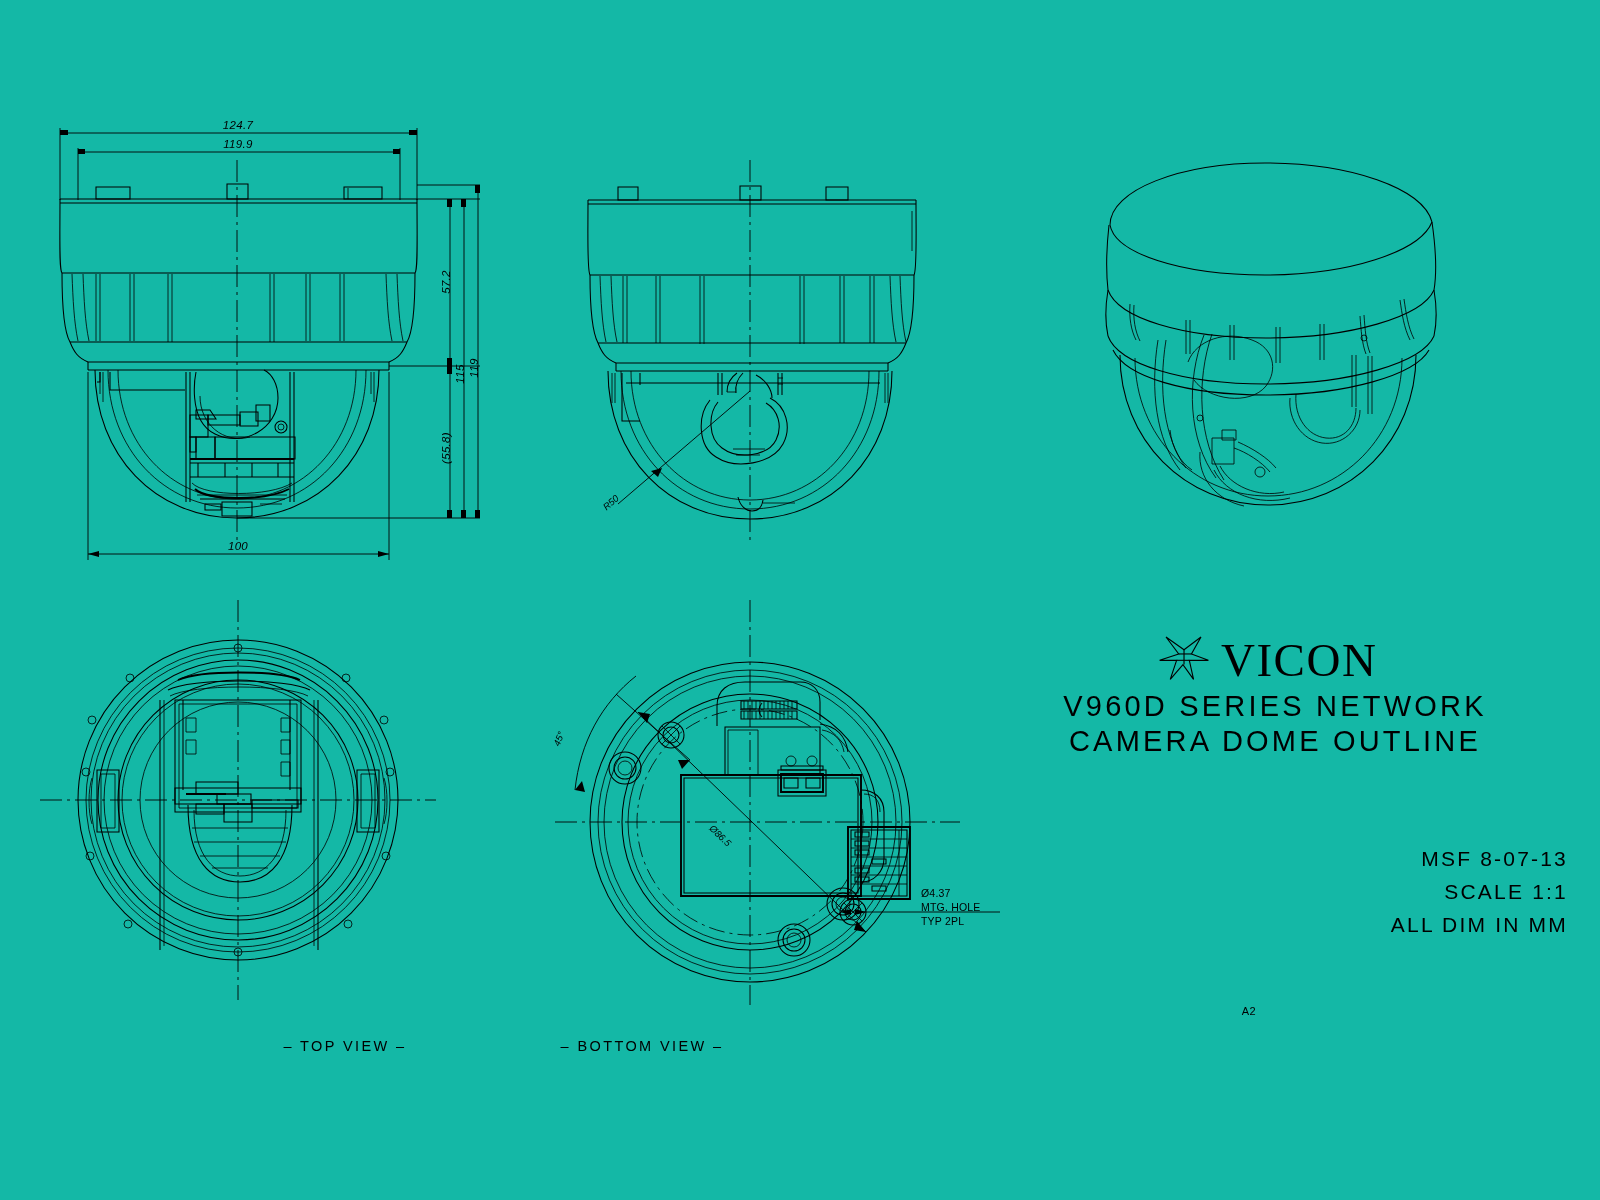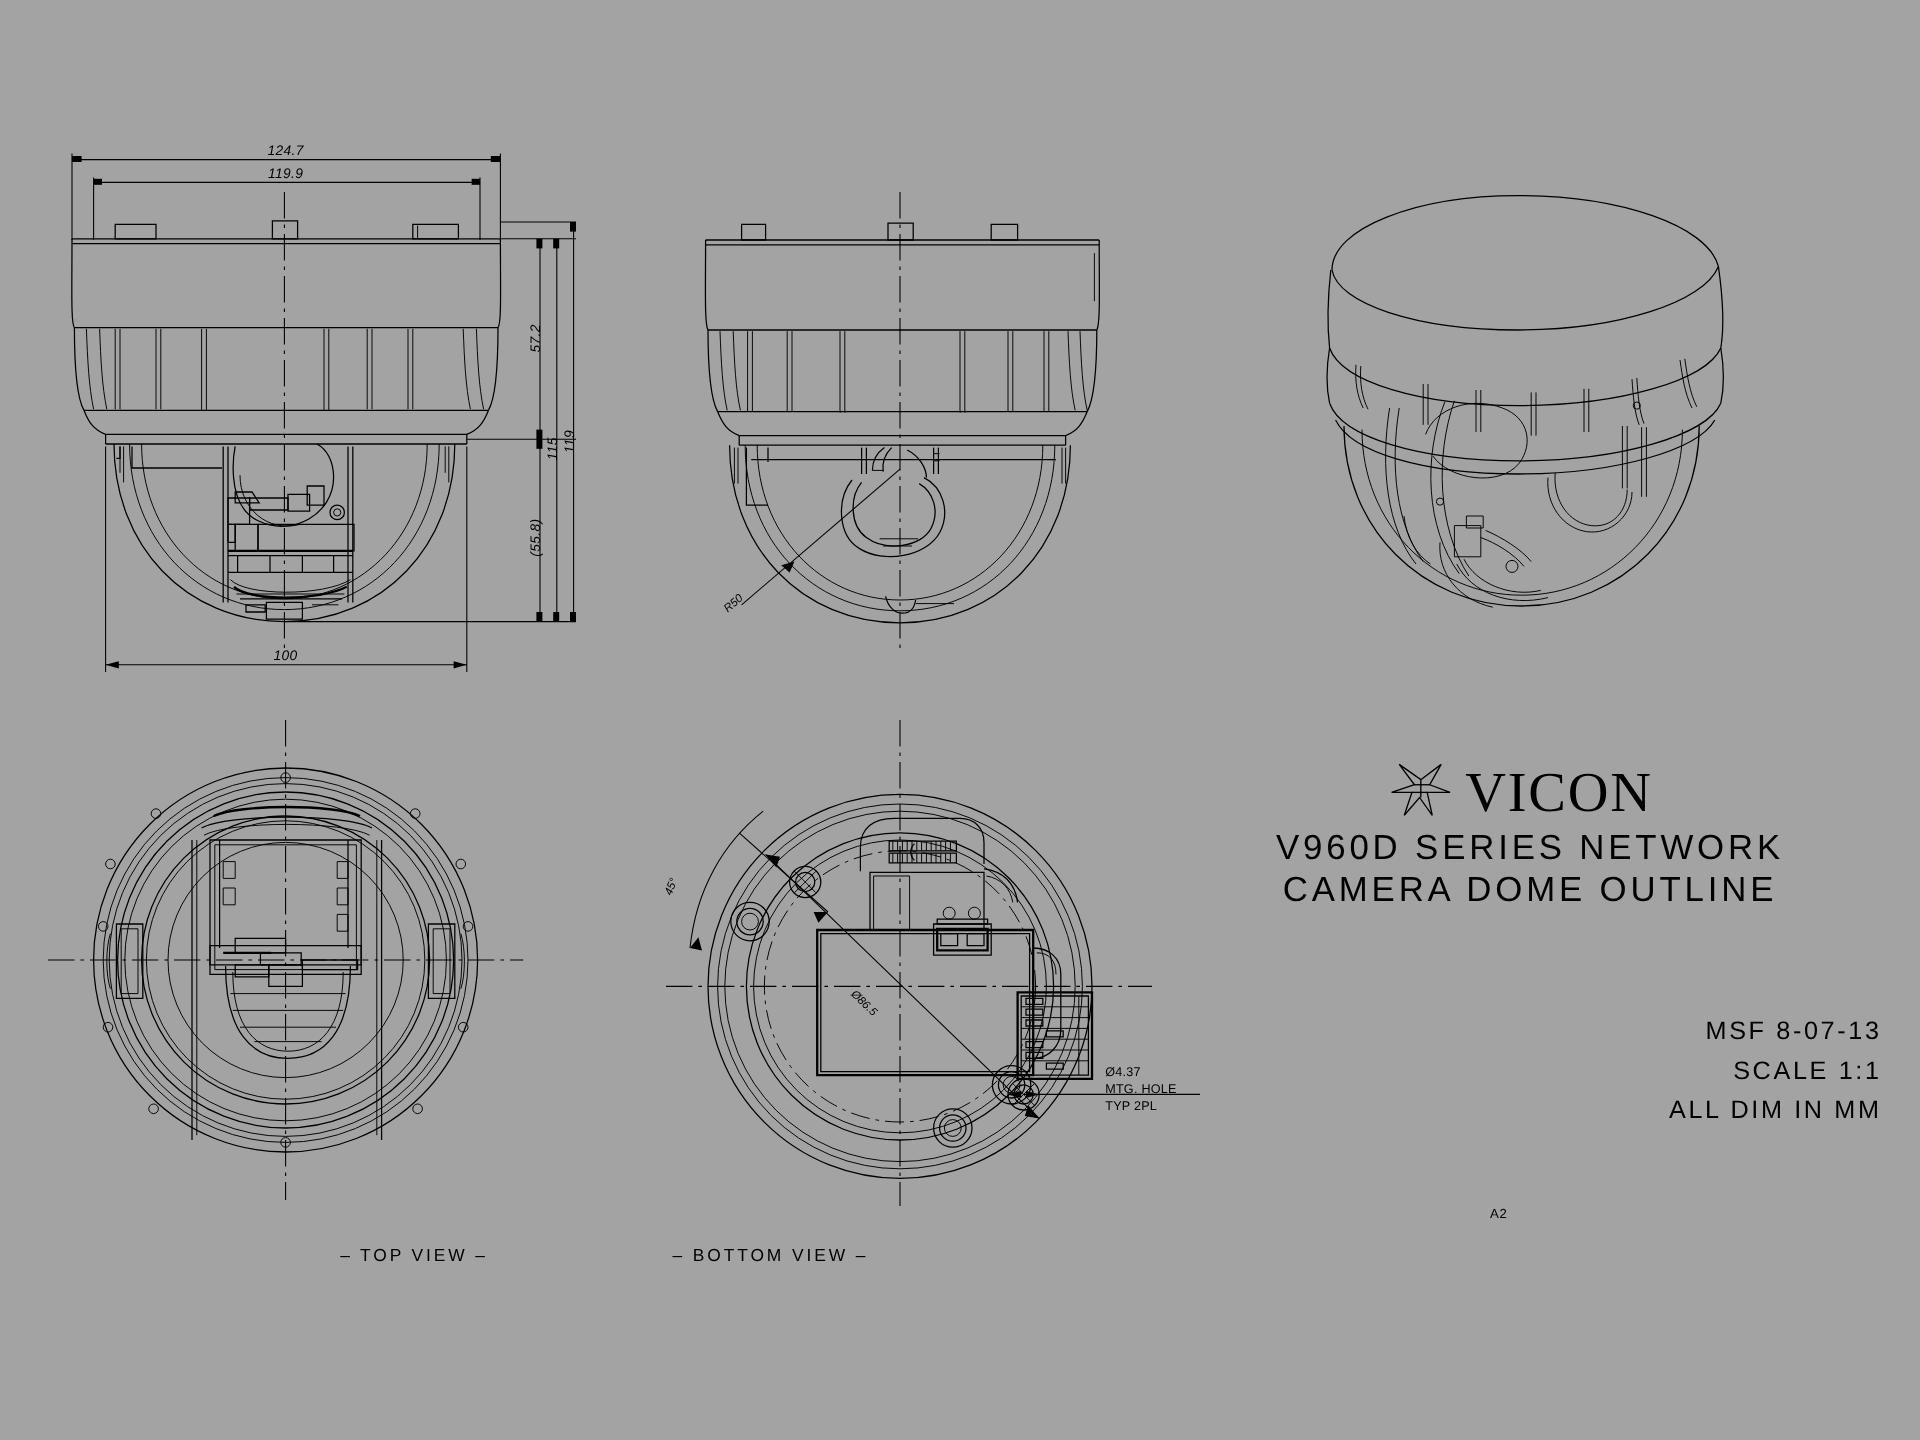--- a/index.html
+++ b/index.html
@@ -10,21 +10,21 @@
   body {
     width: 1600px;
     height: 1200px;
     overflow: hidden;
     font-family: "Liberation Sans", sans-serif;
   }
   #sheet {
     position: relative;
     width: 1600px;
     height: 1200px;
-    background: #a3a3a3;
+    background: #14b8a6;
   }
   svg.drawing {
     position: absolute;
     top: 0;
     left: 0;
     width: 1600px;
     height: 1200px;
   }
   
   .ln  { fill: none; stroke: #000000; stroke-width: 1.05; }

